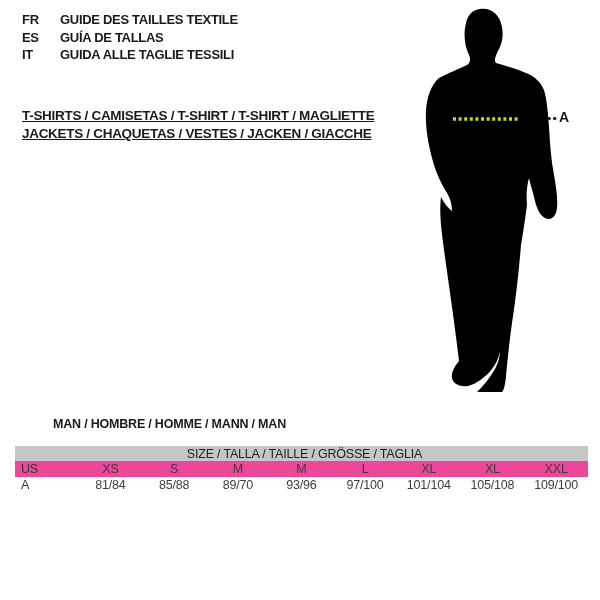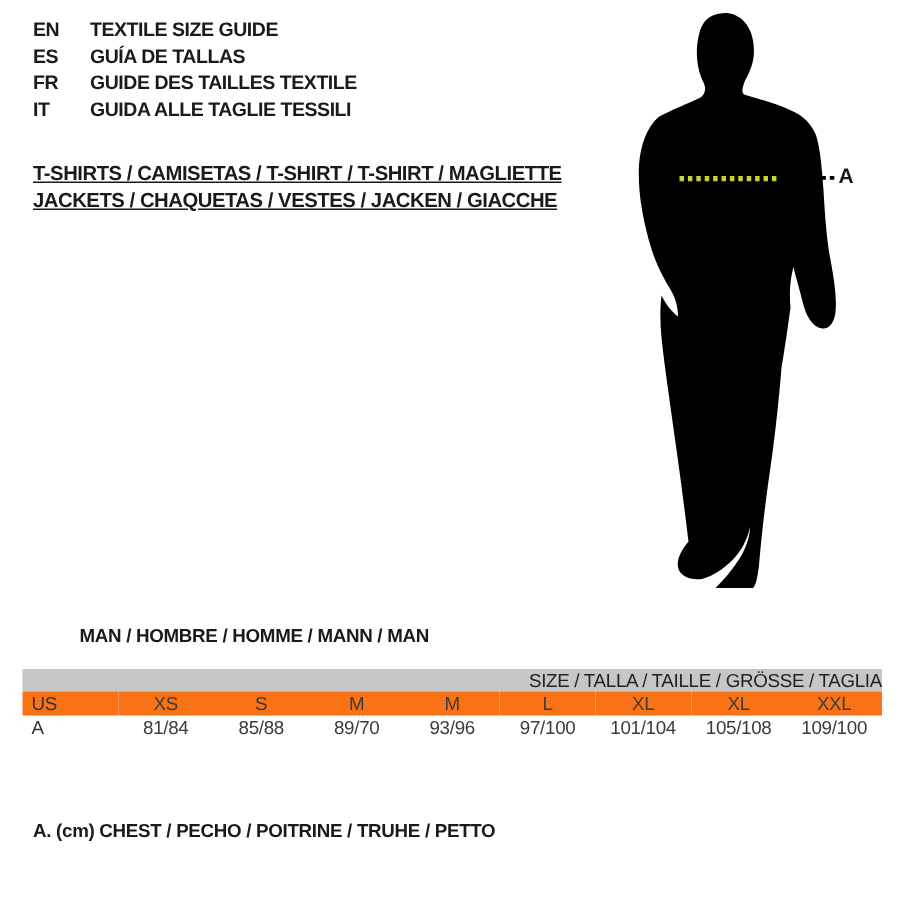--- a/index.html
+++ b/index.html
@@ -18,42 +18,38 @@
   
   .figure{position:absolute;left:406px;top:5px;width:160px;height:390px;}
   .measure-label{position:absolute;left:559px;top:109px;font-size:14px;font-weight:bold;}
   
   .man-line{position:absolute;left:22px;top:417px;font-size:12.5px;font-weight:bold;letter-spacing:-0.2px;padding-left:31px;}
   
   .size-table{position:absolute;left:15px;top:446px;width:573px;border-collapse:collapse;table-layout:fixed;}
   .size-table td{font-size:12.5px;font-weight:normal;color:#3c3c3c;letter-spacing:-0.2px;
     text-align:center;vertical-align:middle;height:16px;padding:0;}
   .size-table td.row-label{text-align:left;padding-left:6px;width:72px;color:#333;}
-  .size-table tr.table-header td{background:#c6c6c6;text-align:right;padding-left:6px;height:15px;color:#222;}
-  .size-table tr.stripe td{background:#f97316;}
+  .size-table tr.table-header td{background:#c6c6c6;text-align:center;padding-left:6px;height:15px;color:#222;}
+  .size-table tr.stripe td{background:#ec4899;}
   
   .footer-note{position:absolute;left:22px;top:547px;font-size:12.5px;font-weight:bold;letter-spacing:-0.2px;}
 </style>
 </head>
 <body>
 
 <div class="page">
 
   <div class="lang-list">
     <div class="lang-row">
-      <span class="lang-code">EN</span>
-      <span class="lang-label">TEXTILE SIZE GUIDE</span>
+      <span class="lang-code">FR</span>
+      <span class="lang-label">GUIDE DES TAILLES TEXTILE</span>
     </div>
     <div class="lang-row">
       <span class="lang-code">ES</span>
       <span class="lang-label">GUÍA DE TALLAS</span>
-    </div>
-    <div class="lang-row">
-      <span class="lang-code">FR</span>
-      <span class="lang-label">GUIDE DES TAILLES TEXTILE</span>
     </div>
     <div class="lang-row">
       <span class="lang-code">IT</span>
       <span class="lang-label">GUIDA ALLE TAGLIE TESSILI</span>
     </div>
   </div>
 
   <div class="categories">
     <div class="category-line">T-SHIRTS / CAMISETAS / T-SHIRT / T-SHIRT / MAGLIETTE</div>
     <div class="category-line">JACKETS / CHAQUETAS / VESTES / JACKEN / GIACCHE</div>
@@ -128,15 +124,14 @@
         <td>89/70</td>
         <td>93/96</td>
         <td>97/100</td>
         <td>101/104</td>
         <td>105/108</td>
         <td>109/100</td>
       </tr>
     </tbody>
   </table>
 
-  <div class="footer-note">A. (cm) CHEST / PECHO / POITRINE / TRUHE / PETTO</div>
 
 </div>
 
 </body></html>

